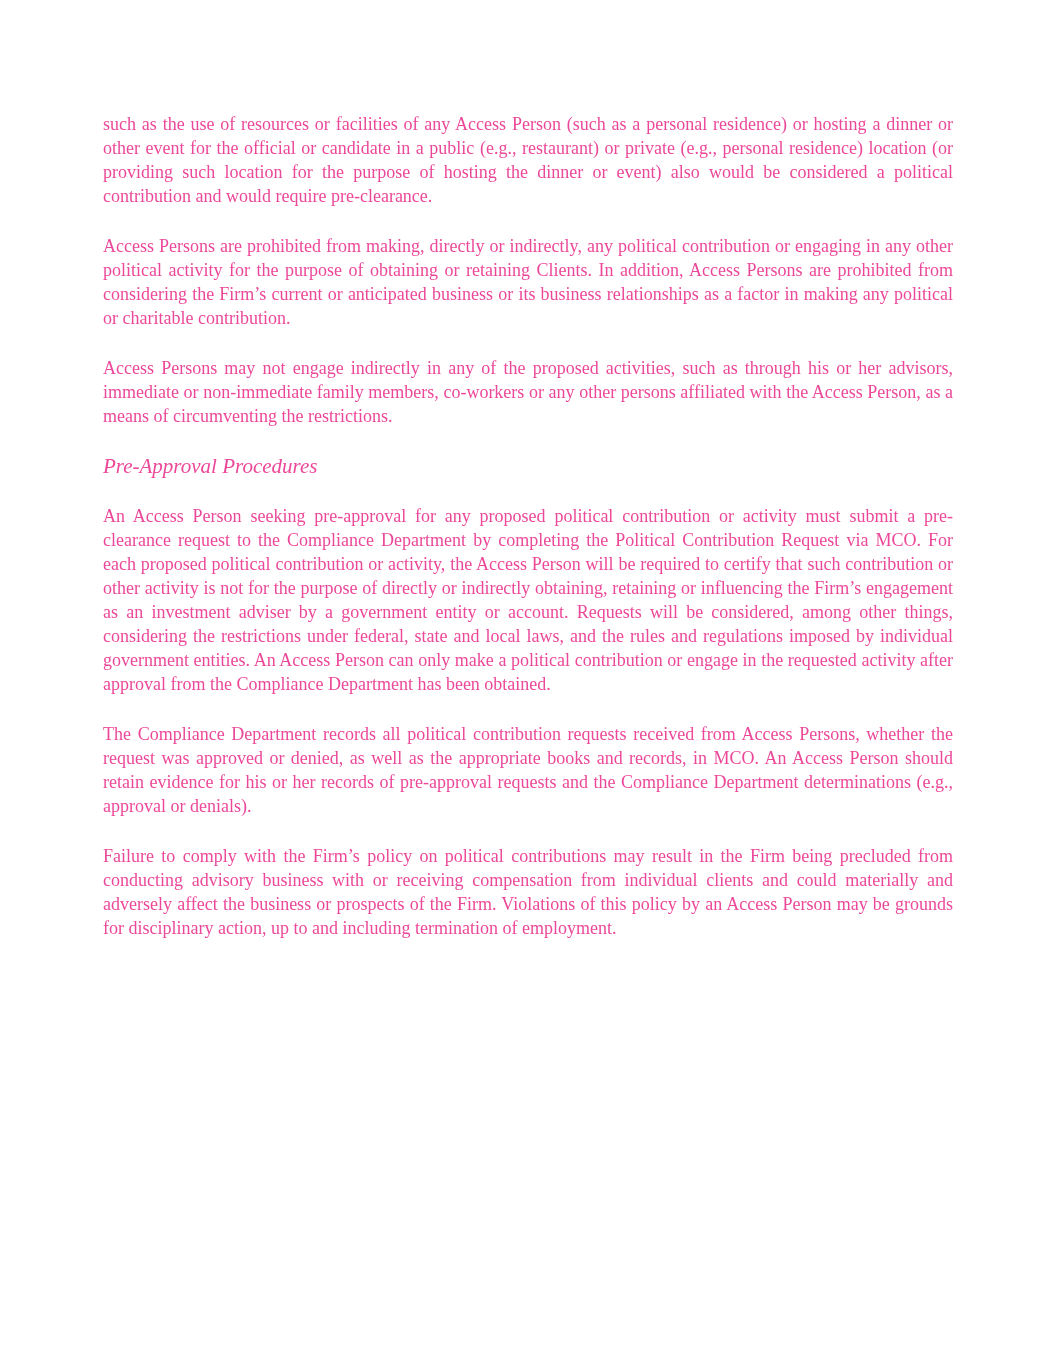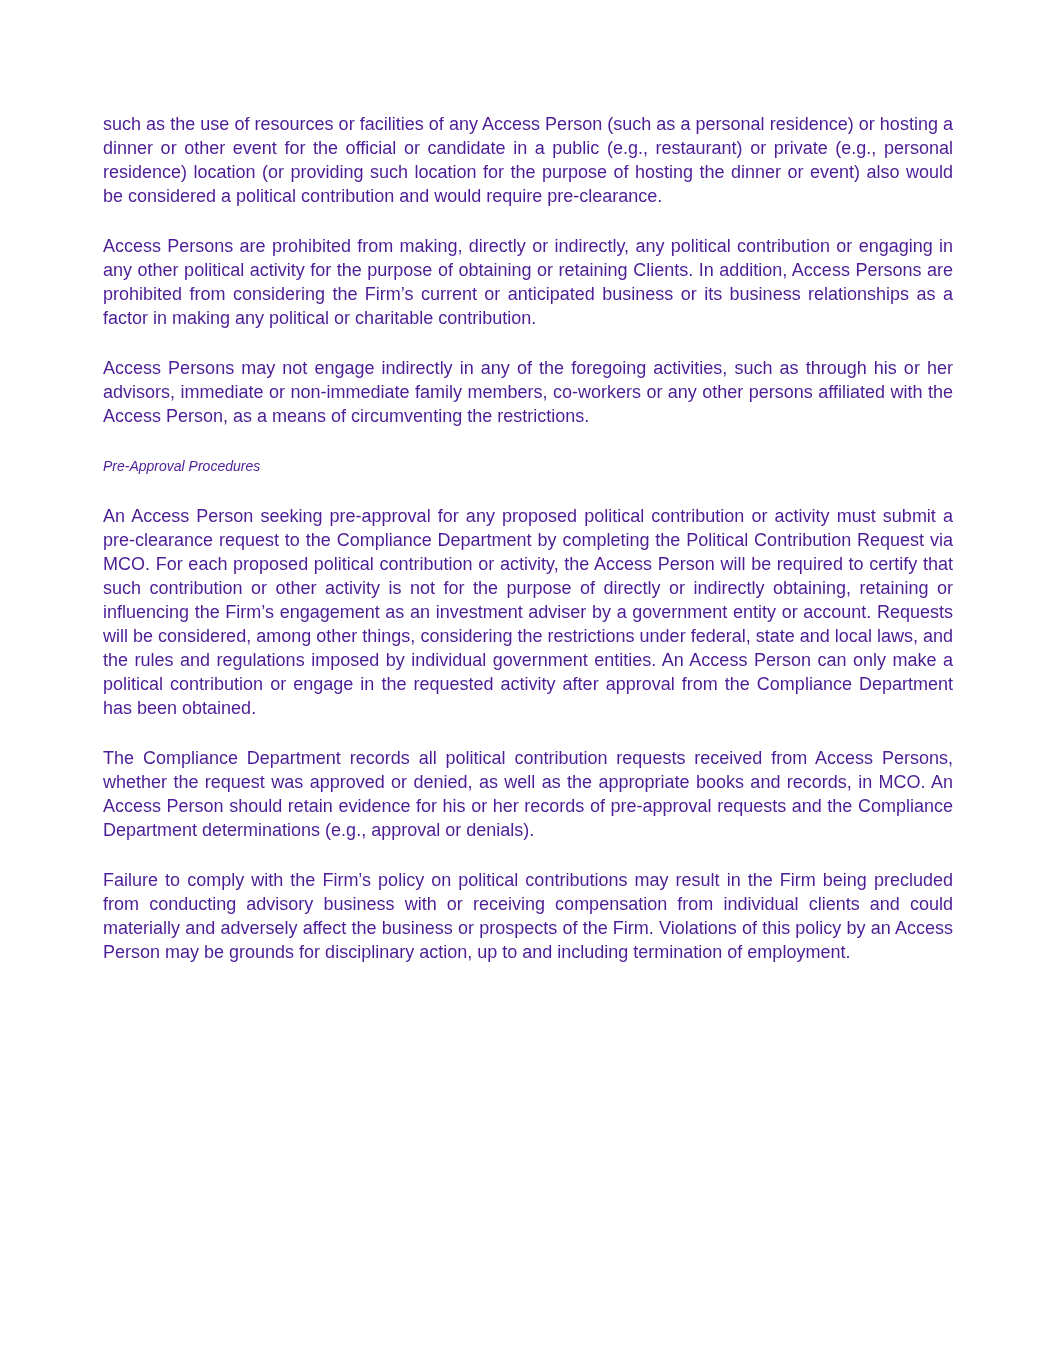--- a/index.html
+++ b/index.html
@@ -5,39 +5,39 @@
   html, body {
     margin: 0;
     padding: 0;
     background: #ffffff;
   }
   .page {
     position: relative;
     width: 1055px;
     height: 1270px;
     background: #ffffff;
-    color: #4c1d95;
-    font-family: Liberation Sans, sans-serif;
+    color: #ec4899;
+    font-family: Liberation Serif, serif;
     overflow: hidden;
   }
   .content {
     position: absolute;
     top: 112px;
     left: 103px;
     width: 850px;
   }
   .para {
     margin: 0 0 26px 0;
     font-size: 18px;
     line-height: 24px;
     text-align: justify;
   }
   .heading {
     margin: 0 0 26px 0;
-    font-size: 14px;
+    font-size: 21px;
     line-height: 24px;
     font-style: italic;
     font-weight: normal;
     text-align: left;
   }
   .page-number {
     position: absolute;
     top: 1281px;
     left: 18px;
     width: 100%;
@@ -46,20 +46,20 @@
     line-height: 22px;
   }
 </style>
 </head>
 <body>
 
 <div class="page">
   <div class="content">
     <p class="para">such as the use of resources or facilities of any Access Person (such as a personal residence) or hosting a dinner or other event for the official or candidate in a public (e.g., restaurant) or private (e.g., personal residence) location (or providing such location for the purpose of hosting the dinner or event) also would be considered a political contribution and would require pre-clearance.</p>
     <p class="para">Access Persons are prohibited from making, directly or indirectly, any political contribution or engaging in any other political activity for the purpose of obtaining or retaining Clients. In addition, Access Persons are prohibited from considering the Firm’s current or anticipated business or its business relationships as a factor in making any political or charitable contribution.</p>
-    <p class="para">Access Persons may not engage indirectly in any of the foregoing activities, such as through his or her advisors, immediate or non-immediate family members, co-workers or any other persons affiliated with the Access Person, as a means of circumventing the restrictions.</p>
+    <p class="para">Access Persons may not engage indirectly in any of the proposed activities, such as through his or her advisors, immediate or non-immediate family members, co-workers or any other persons affiliated with the Access Person, as a means of circumventing the restrictions.</p>
     <h3 class="heading">Pre-Approval Procedures</h3>
     <p class="para">An Access Person seeking pre-approval for any proposed political contribution  or activity must submit a pre-clearance request to the Compliance Department by completing the  Political Contribution Request via MCO. For each proposed political contribution or activity, the Access Person will be required to certify that such contribution or other activity is not for the purpose of directly or indirectly obtaining, retaining or influencing the Firm’s engagement as an investment adviser by a government entity or account.  Requests will be considered, among other things, considering the restrictions under federal, state and local laws, and the rules and regulations imposed by individual government entities. An Access Person can only make a political contribution or engage in the requested activity after approval from the Compliance Department has been obtained.</p>
     <p class="para">The Compliance Department records all political contribution requests received from Access Persons, whether the request was approved or denied, as well as the appropriate books and records, in MCO. An Access Person should retain evidence for his or her records of pre-approval requests and the Compliance Department determinations (e.g., approval or denials).</p>
     <p class="para">Failure to comply with the Firm’s policy on political contributions may result in the Firm being precluded from conducting advisory business with or receiving compensation from individual clients and could materially and adversely affect the business or prospects of the Firm. Violations of this policy by an Access Person may be grounds for disciplinary action, up to and including termination of employment.</p>
   </div>
   <div class="page-number">32</div>
 </div>
 
 </body></html>

